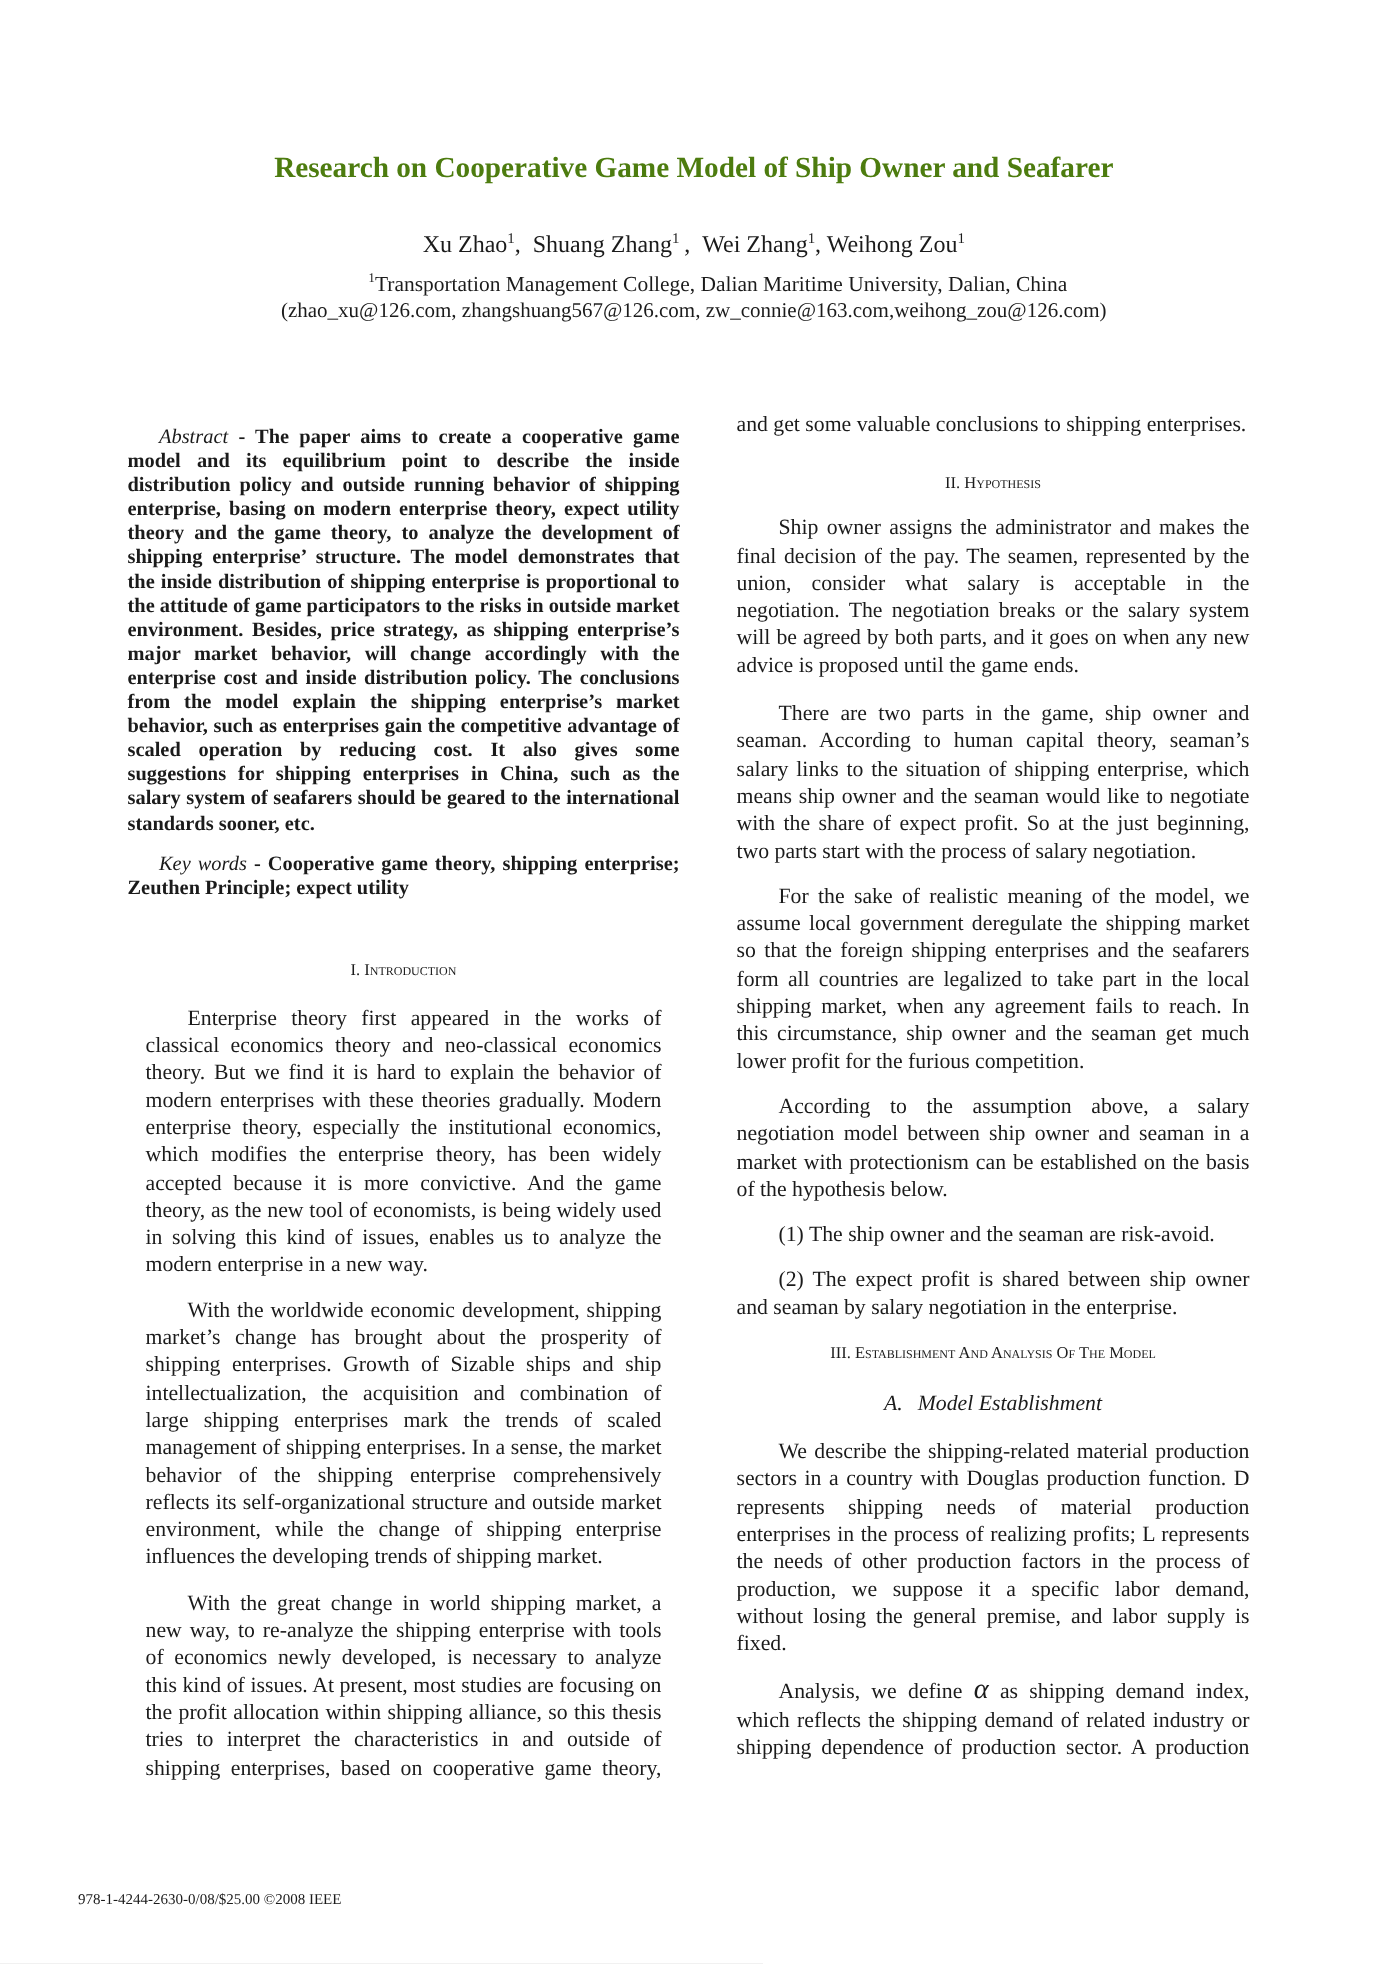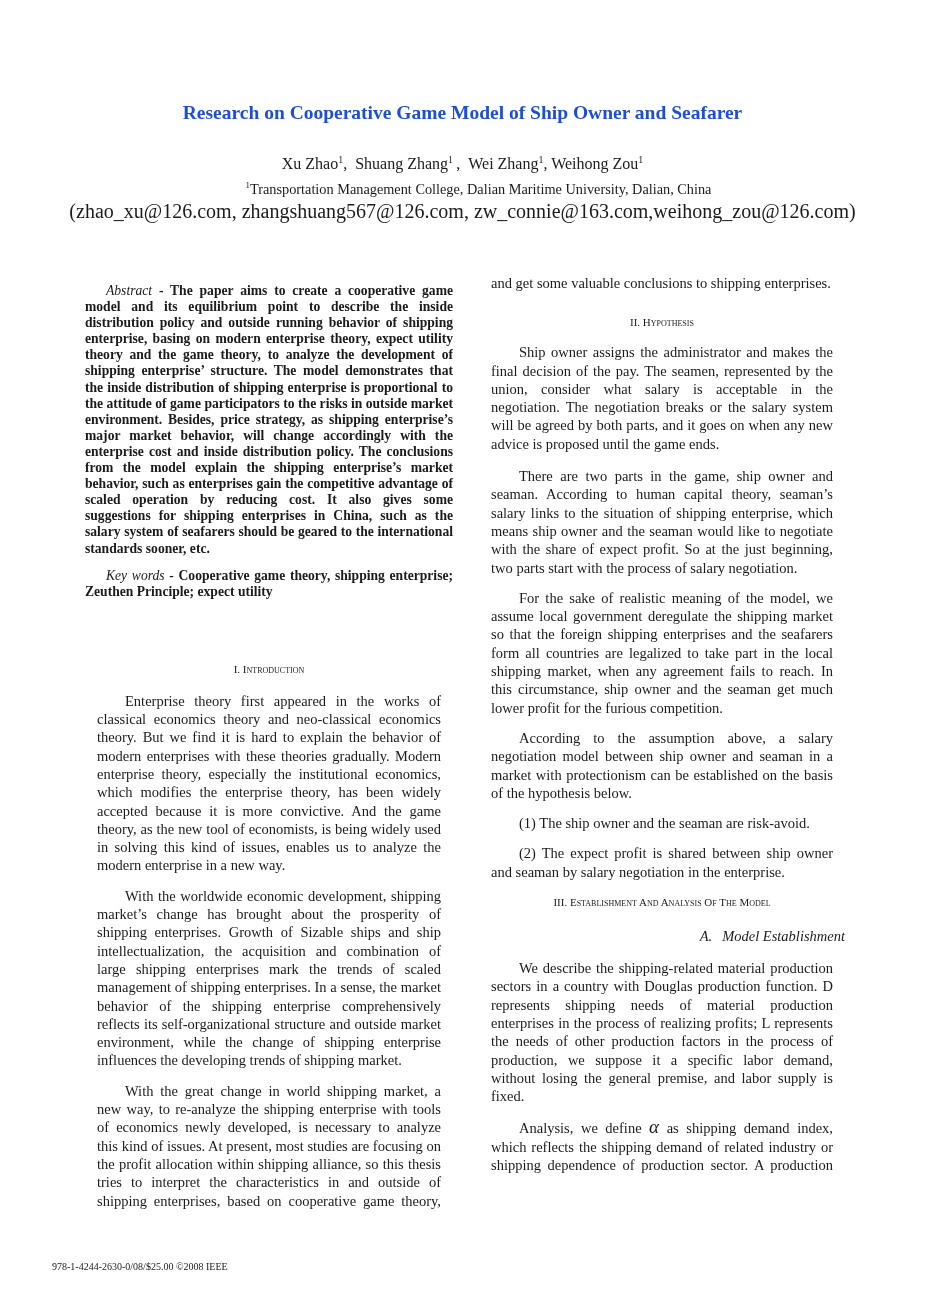--- a/index.html
+++ b/index.html
@@ -4,56 +4,56 @@
 <style>
   html,body{margin:0;padding:0;background:#e8e8e8;}
   .page{
     position:relative;width:925px;height:1309px;background:#ffffff;
     margin:0 auto;overflow:hidden;color:#1b1b1b;
     font-family:"Liberation Serif","DejaVu Serif",serif;
   }
   .centered{text-align:center;}
   .paper-title{
     position:absolute;top:102px;left:0;width:925px;
-    font-size:19.5px;font-weight:bold;color:#1d4ed8;
+    font-size:19.5px;font-weight:bold;color:#4d7c0f;
   }
   .author-line{position:absolute;top:154px;left:0;width:925px;font-size:16px;}
   .author-line sup,.affil-line sup{font-size:0.62em;}
   .affil-line{position:absolute;top:180px;left:0;width:925px;font-size:14.3px;padding-left:16px;}
-  .email-line{position:absolute;top:200px;left:0;width:925px;font-size:20px;}
+  .email-line{position:absolute;top:200px;left:0;width:925px;font-size:14px;}
 
   .col{position:absolute;text-align:justify;}
   .col-left{left:85px;top:283px;width:368px;}
   .col-right{left:479px;top:262px;width:366px;}
 
   .abstract-par,.keywords-par{
     font-size:13.6px;font-weight:bold;line-height:16.1px;
     text-indent:21px;margin:0;
   }
   .keywords-par{margin-top:11px;}
   .lead-italic{font-style:italic;font-weight:normal;}
 
   .sec-heading{
     font-size:11px;font-variant:small-caps;text-align:center;
     line-height:18px;margin:0;font-weight:normal;
   }
-  .sec-heading.h1{margin-top:60px;text-align:center;}
+  .sec-heading.h1{margin-top:38px;text-align:center;}
   .sec-heading.h2{margin-top:21px;}
   .sec-heading.h3{margin-top:8px;}
 
   .body-par{
     font-size:14.5px;line-height:18.3px;text-indent:28px;margin:12px;
   }
   .body-par.first{margin-top:14px;}
   .no-indent{text-indent:0;}
   .force-justify{text-align-last:justify;}
 
   .subsection-heading{
     font-size:14.5px;font-style:italic;line-height:18px;
-    margin:16px 0 0 0;text-align:right;font-weight:normal;
+    margin:16px 0 0 0;text-align:center;font-weight:normal;
   }
   .subsection-heading .sub-label{margin-right:10px;}
 
   .alpha-symbol{font-size:19px;font-style:italic;line-height:1;}
 
   .footer-copyright{
     position:absolute;left:52px;top:1261px;font-size:10px;
   }
   .page-number{
     position:absolute;left:0;top:1264px;width:925px;

